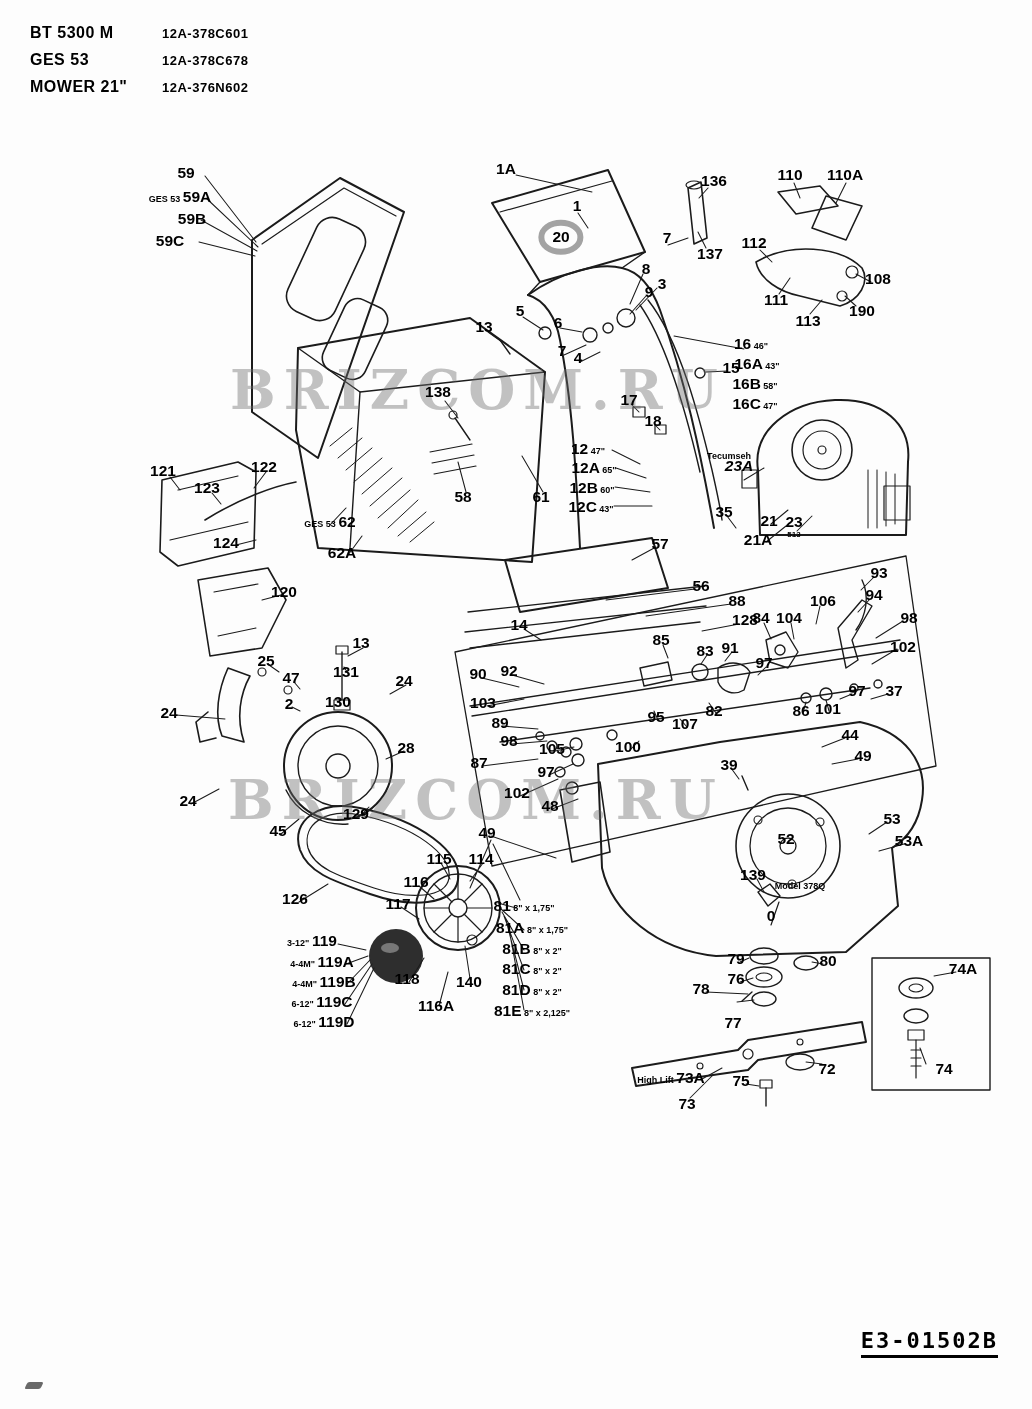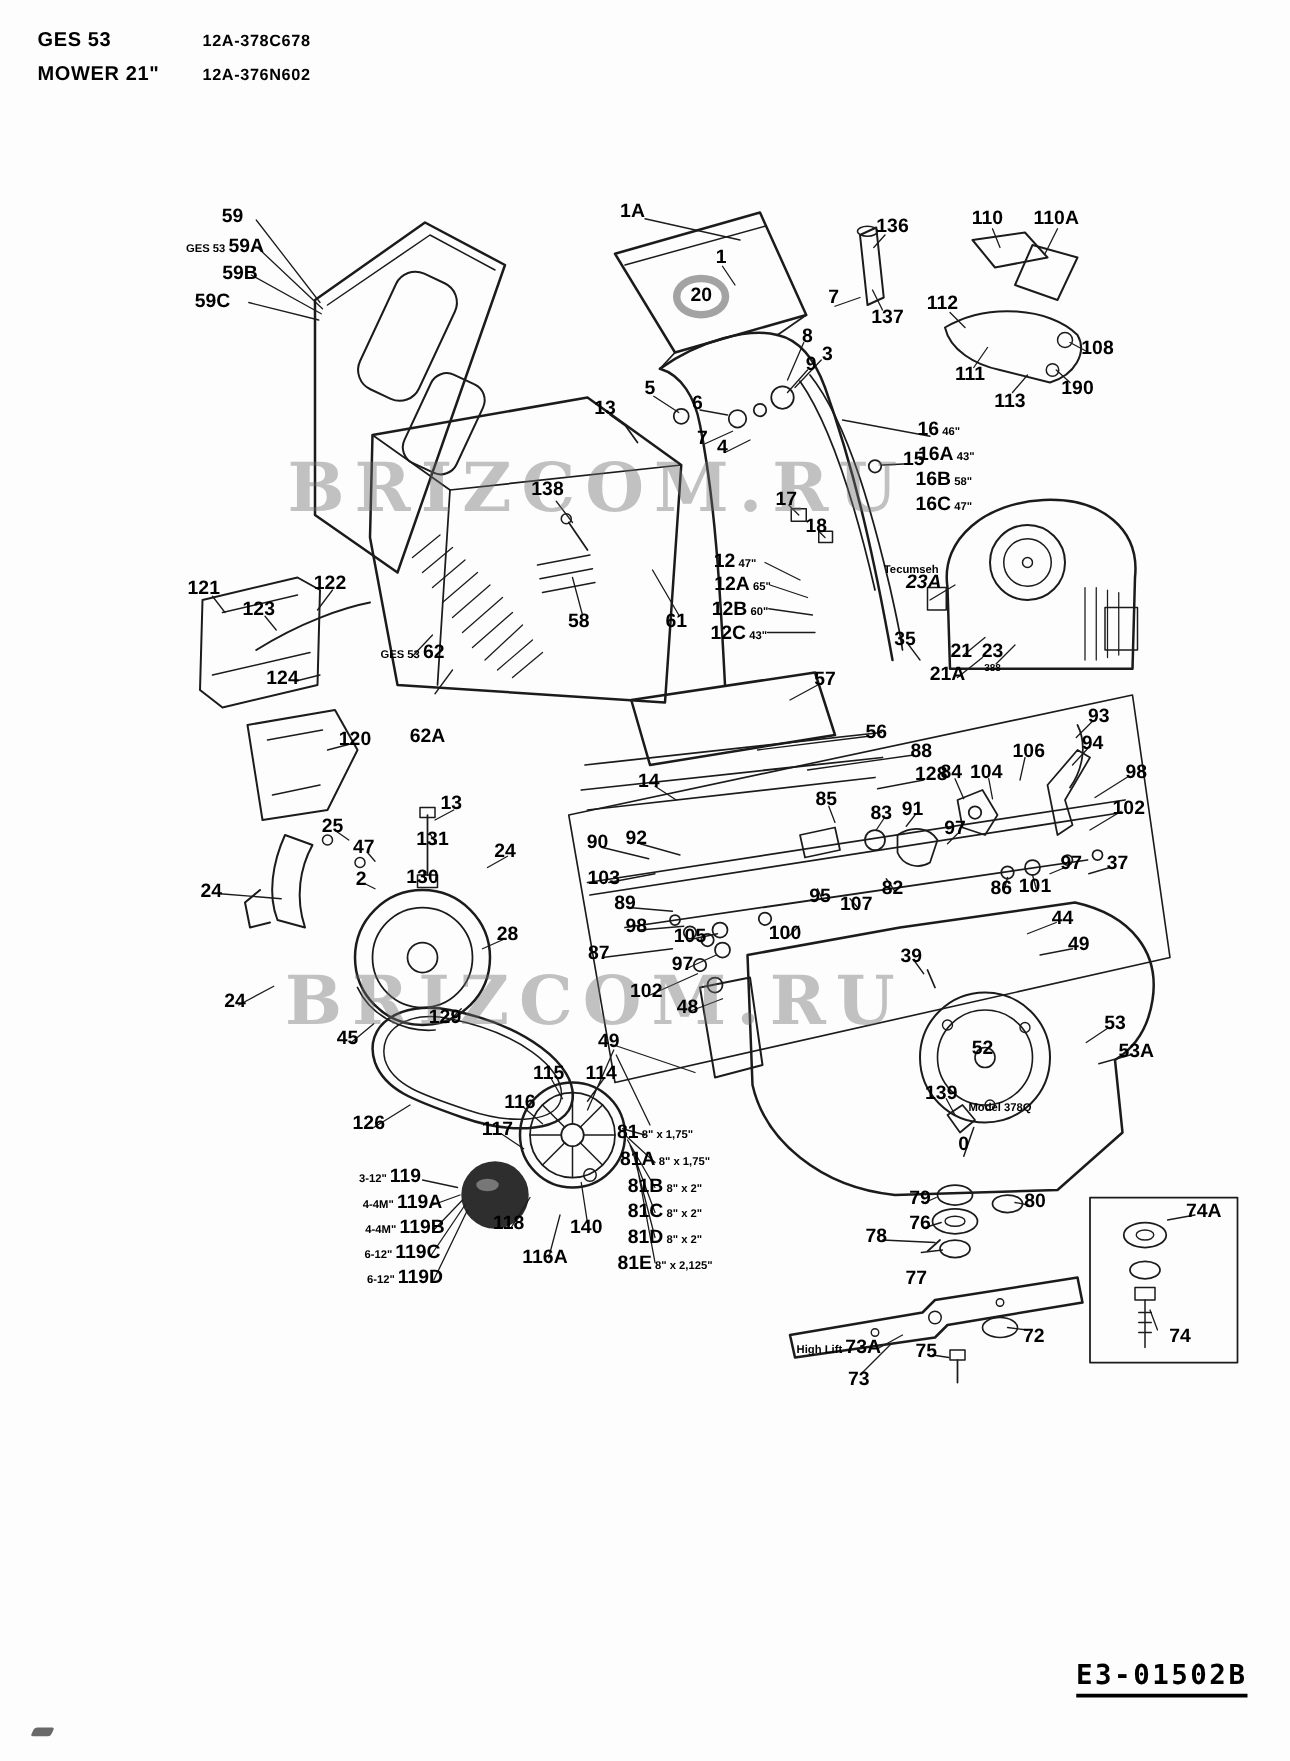--- a/index.html
+++ b/index.html
@@ -38,20 +38,24 @@
   }
   .corner-mark{
     position:absolute;left:26px;top:1382px;width:16px;height:7px;background:#444;
     border-radius:2px;transform:skewX(-25deg);opacity:.8;z-index:5;
   }
 </style>
 </head>
 <body>
 
 <div class="hdr">
+  <div class="row">
+    <span class="mname">BT 5300 M</span>
+    <span class="mcode">12A-378C601</span>
+  </div>
   <div class="row">
     <span class="mname">GES 53</span>
     <span class="mcode">12A-378C678</span>
   </div>
   <div class="row">
     <span class="mname">MOWER 21"</span>
     <span class="mcode">12A-376N602</span>
   </div>
 </div>
 
@@ -307,25 +311,25 @@
     <div class="callout" style="left: 591px; top: 507px;"><span class="num">12C</span><span class="small"> 43"</span></div>
     <div class="callout sm-all" style="left: 729px; top: 456px;"><span class="num">Tecumseh</span></div>
     <div class="callout" style="left: 739px; top: 466px; font-style: italic;"><span class="num">23A</span></div>
     <div class="callout" style="left: 163px; top: 471px;"><span class="num">121</span></div>
     <div class="callout" style="left: 264px; top: 467px;"><span class="num">122</span></div>
     <div class="callout" style="left: 207px; top: 488px;"><span class="num">123</span></div>
     <div class="callout" style="left: 226px; top: 543px;"><span class="num">124</span></div>
     <div class="callout" style="left: 463px; top: 497px;"><span class="num">58</span></div>
     <div class="callout" style="left: 541px; top: 497px;"><span class="num">61</span></div>
     <div class="callout" style="left: 330px; top: 522px;"><span class="small">GES 53 </span><span class="num">62</span></div>
-    <div class="callout" style="left: 342px; top: 553px; margin-top: 36px;"><span class="num">62A</span></div>
+    <div class="callout" style="left: 342px; top: 553px;"><span class="num">62A</span></div>
     <div class="callout" style="left: 724px; top: 512px;"><span class="num">35</span></div>
     <div class="callout" style="left: 769px; top: 521px;"><span class="num">21</span></div>
     <div class="callout" style="left: 758px; top: 540px;"><span class="num">21A</span></div>
-    <div class="callout" style="left: 794px; top: 526px;"><span class="num">23</span><span class="sub">388</span></div>
+    <div class="callout" style="left: 794px; top: 526px;"><span class="num">23</span><span class="sub">513</span></div>
     <div class="callout" style="left: 660px; top: 544px;"><span class="num">57</span></div>
     <div class="callout" style="left: 879px; top: 573px;"><span class="num">93</span></div>
     <div class="callout" style="left: 874px; top: 595px;"><span class="num">94</span></div>
     <div class="callout" style="left: 701px; top: 586px;"><span class="num">56</span></div>
     <div class="callout" style="left: 737px; top: 601px;"><span class="num">88</span></div>
     <div class="callout" style="left: 909px; top: 618px;"><span class="num">98</span></div>
     <div class="callout" style="left: 823px; top: 601px;"><span class="num">106</span></div>
     <div class="callout" style="left: 761px; top: 618px;"><span class="num">84</span></div>
     <div class="callout" style="left: 789px; top: 618px;"><span class="num">104</span></div>
     <div class="callout" style="left: 745px; top: 620px;"><span class="num">128</span></div>

